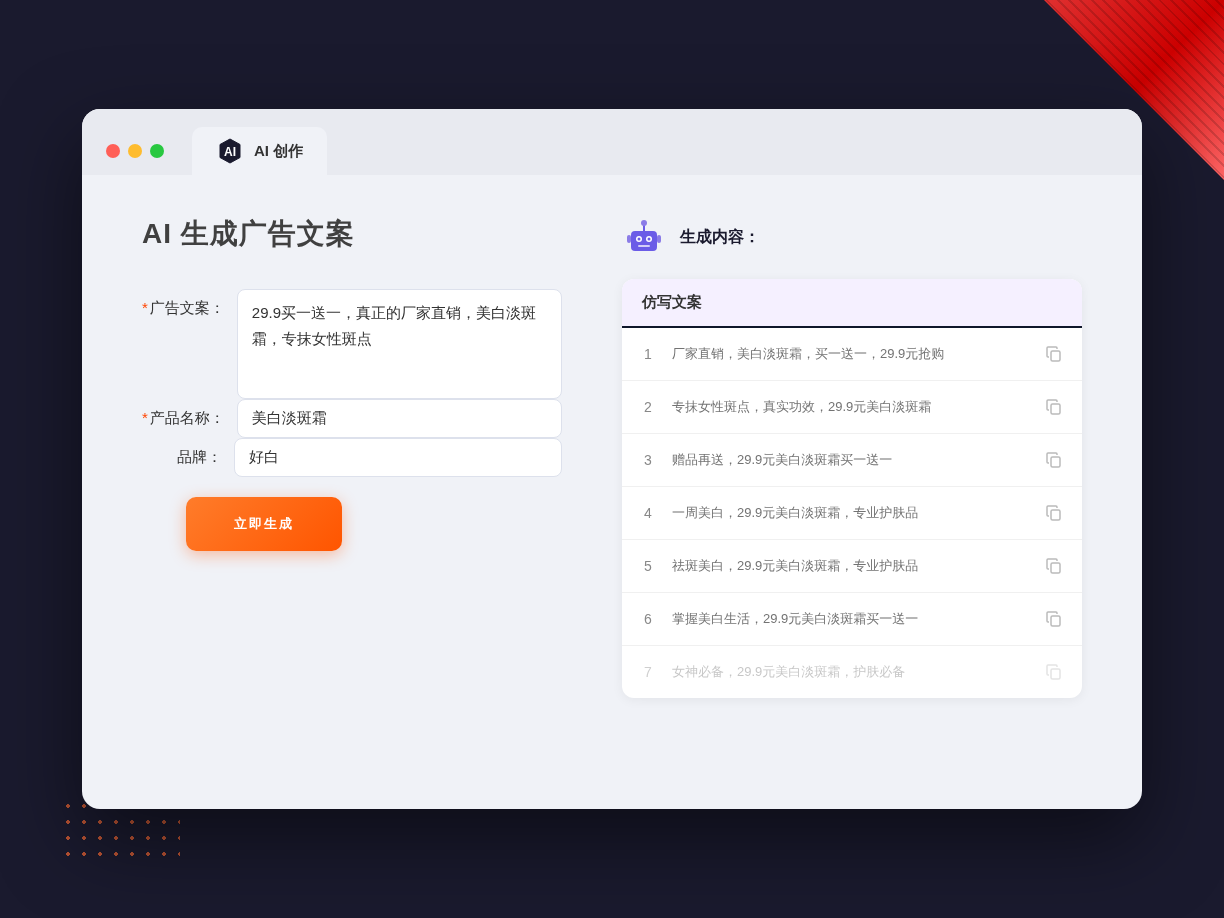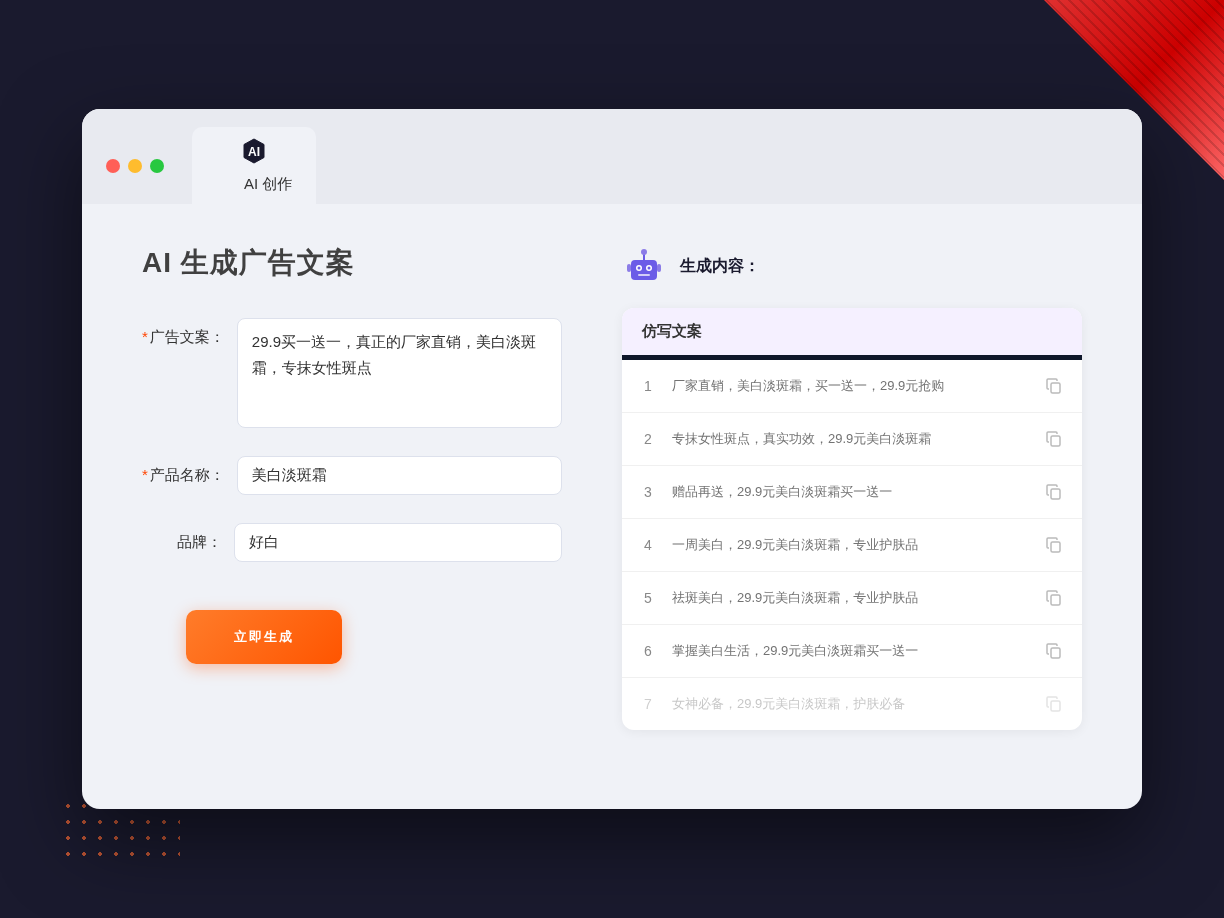--- a/index.html
+++ b/index.html
@@ -89,42 +89,40 @@
     .tl-yellow { background: #febc2e; }
     .tl-green { background: #28c840; }
 
     .tab {
       background: #f0f2f7;
       border-radius: 10px 10px 0 0;
       padding: 10px 24px;
       display: flex;
       align-items: center;
       gap: 10px;
-      flex-direction: column;
     }
 
     
     .hex-icon {
       width: 28px;
       height: 28px;
       position: relative;
       display: flex;
       align-items: center;
       justify-content: center;
     }
     .hex-icon svg {
       width: 28px;
       height: 28px;
     }
 
     .tab-title {
       font-size: 15px;
-      font-weight: 400;
+      font-weight: 700;
       color: #333;
-      margin-left: 28px;
     }
 
     
     .main-content {
       background: #f0f2f7;
       padding: 40px 60px 50px 60px;
       display: flex;
       gap: 60px;
     }
 
@@ -136,21 +134,20 @@
       font-size: 28px;
       font-weight: 700;
       color: #404040;
       margin-bottom: 36px;
       letter-spacing: 1px;
     }
 
     .form-group {
       display: flex;
       align-items: flex-start;
-      margin-bottom: 28px;
       gap: 12px;
     }
     .form-label {
       font-size: 15px;
       color: #333;
       min-width: 80px;
       text-align: right;
       padding-top: 10px;
       flex-shrink: 0;
     }
@@ -225,21 +222,21 @@
       overflow: hidden;
       box-shadow: 0 2px 12px rgba(0,0,0,0.06);
     }
 
     .table-header {
       background: #f5f0ff;
       padding: 14px 20px;
       font-size: 15px;
       font-weight: 600;
       color: #333;
-      border-bottom: 5px solid #0f172a;
+      border-bottom: 2px solid #0f172a;
     }
 
     .table-row {
       display: flex;
       align-items: center;
       padding: 14px 16px;
       border-bottom: 1px solid #f0f0f0;
       gap: 14px;
     }
     .table-row:last-child {

